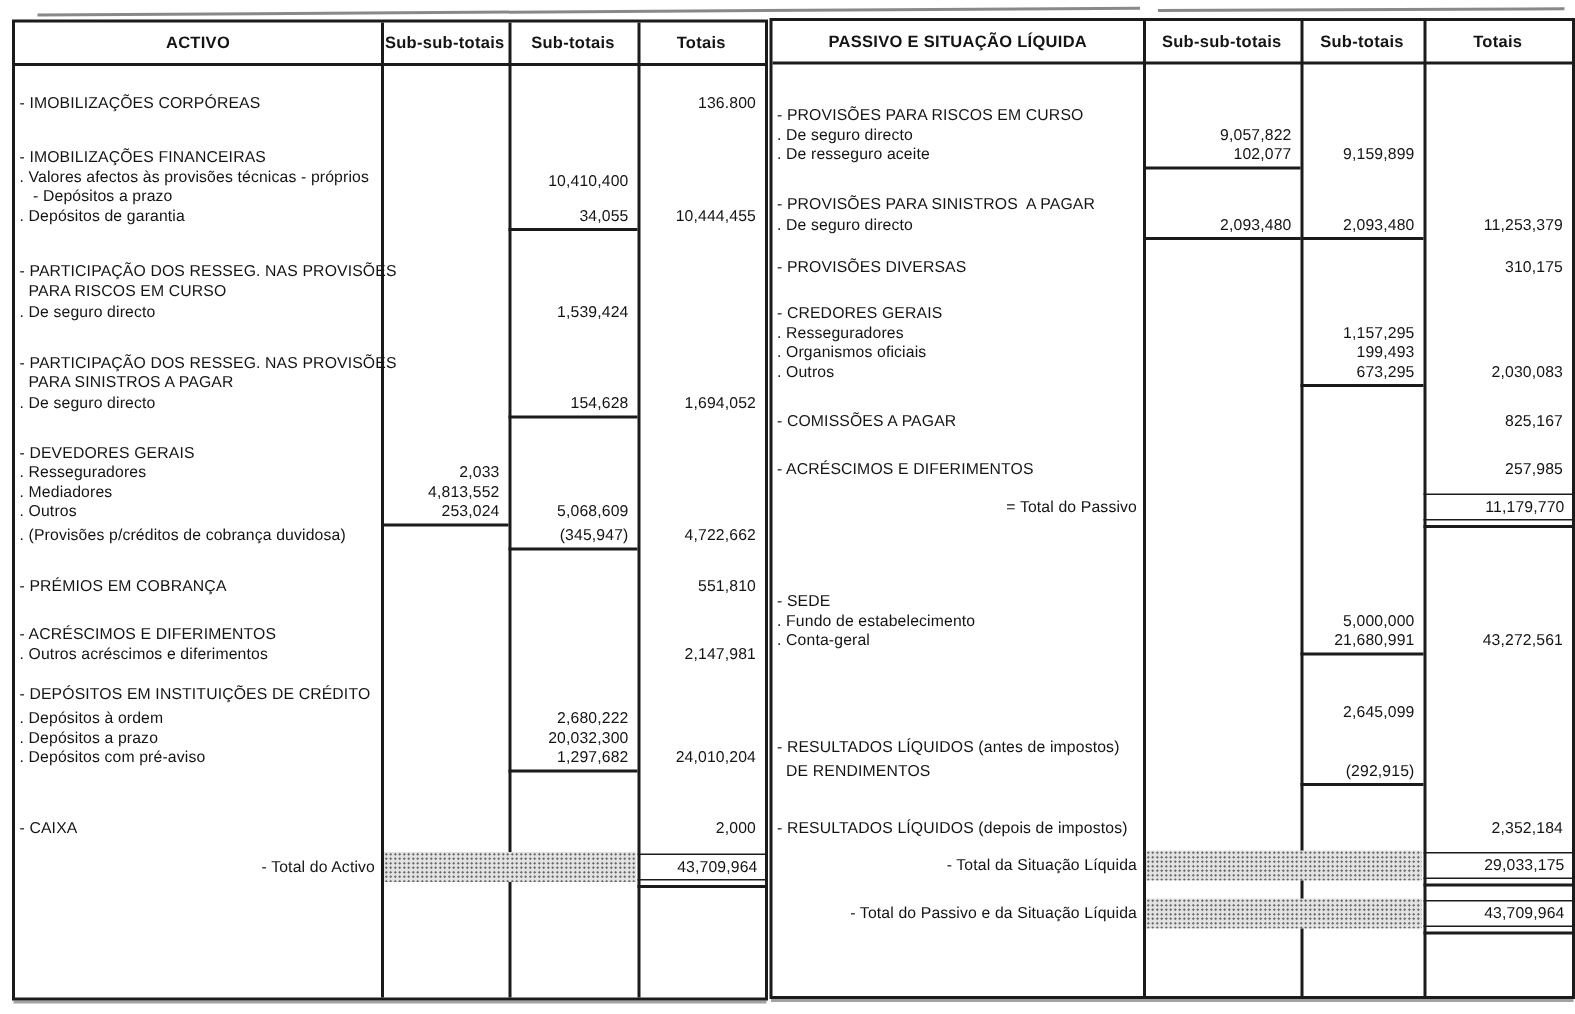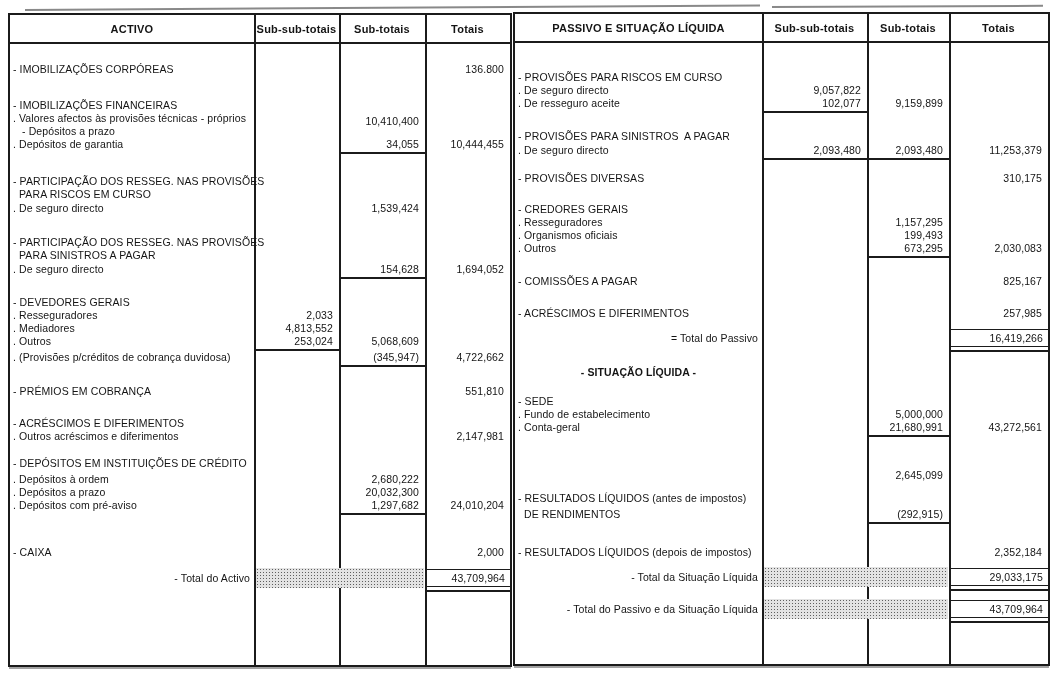--- a/index.html
+++ b/index.html
@@ -148,38 +148,37 @@
       <div class="row-label" style="top: 215px;">. Organismos oficiais</div>
       <div class="num" style="top: 215px; left: 354px; width: 74px;">199,493</div>
       <div class="row-label" style="top: 228px;">. Outros</div>
       <div class="num" style="top: 228px; left: 354px; width: 74px;">673,295</div>
       <div class="num" style="top: 228px; left: 436px; width: 91px;">2,030,083</div>
       <div class="rule" style="top: 242px; left: 352px; width: 82px;"></div>
       <div class="row-label" style="top: 261px;">- COMISSÕES A PAGAR</div>
       <div class="num" style="top: 261px; left: 436px; width: 91px;">825,167</div>
       <div class="row-label" style="top: 293px;">- ACRÉSCIMOS E DIFERIMENTOS</div>
       <div class="num" style="top: 293px; left: 436px; width: 91px;">257,985</div>
-      <div class="row-label center-row" style="top: 352px; width: 247px;">- SITUAÇÃO LÍQUIDA -</div>
       <div class="row-label" style="top: 381px;">- SEDE</div>
       <div class="row-label" style="top: 394px;">. Fundo de estabelecimento</div>
       <div class="num" style="top: 394px; left: 354px; width: 74px;">5,000,000</div>
       <div class="row-label" style="top: 407px;">. Conta-geral</div>
       <div class="num" style="top: 407px; left: 354px; width: 74px;">21,680,991</div>
       <div class="num" style="top: 407px; left: 436px; width: 91px;">43,272,561</div>
       <div class="rule" style="top: 421px; left: 352px; width: 82px;"></div>
       <div class="row-label" style="top: 478px;">- RESULTADOS LÍQUIDOS (antes de impostos)</div>
       <div class="num" style="top: 455px; left: 354px; width: 74px;">2,645,099</div>
       <div class="row-label" style="top: 494px;">  DE RENDIMENTOS</div>
       <div class="num" style="top: 494px; left: 354px; width: 74px;">(292,915)</div>
       <div class="rule" style="top: 508px; left: 352px; width: 82px;"></div>
       <div class="row-label" style="top: 532px;">- RESULTADOS LÍQUIDOS (depois de impostos)</div>
       <div class="num" style="top: 532px; left: 436px; width: 91px;">2,352,184</div>
       <div class="tot-label" style="left: 2px; width: 241px; top: 316px;">= Total do Passivo</div>
       <div class="tot-box" style="left: 434px; width: 99px; top: 315px;">
-        <div class="num">16,419,266</div>
+        <div class="num">11,179,770</div>
       </div>
       <div class="dbl" style="left: 434px; width: 99px; top: 336px;"></div>
       <div class="tot-label" style="left: 2px; width: 241px; top: 555px;">- Total da Situação Líquida</div>
       <div class="hatch" style="left: 249px; width: 184px; top: 553px;"></div>
       <div class="tot-box" style="left: 434px; width: 99px; top: 554px;">
         <div class="num">29,033,175</div>
       </div>
       <div class="dbl" style="left: 434px; width: 99px; top: 575px;"></div>
       <div class="tot-label" style="left: 2px; width: 241px; top: 587px;">- Total do Passivo e da Situação Líquida</div>
       <div class="hatch" style="left: 249px; width: 184px; top: 585px;"></div>

